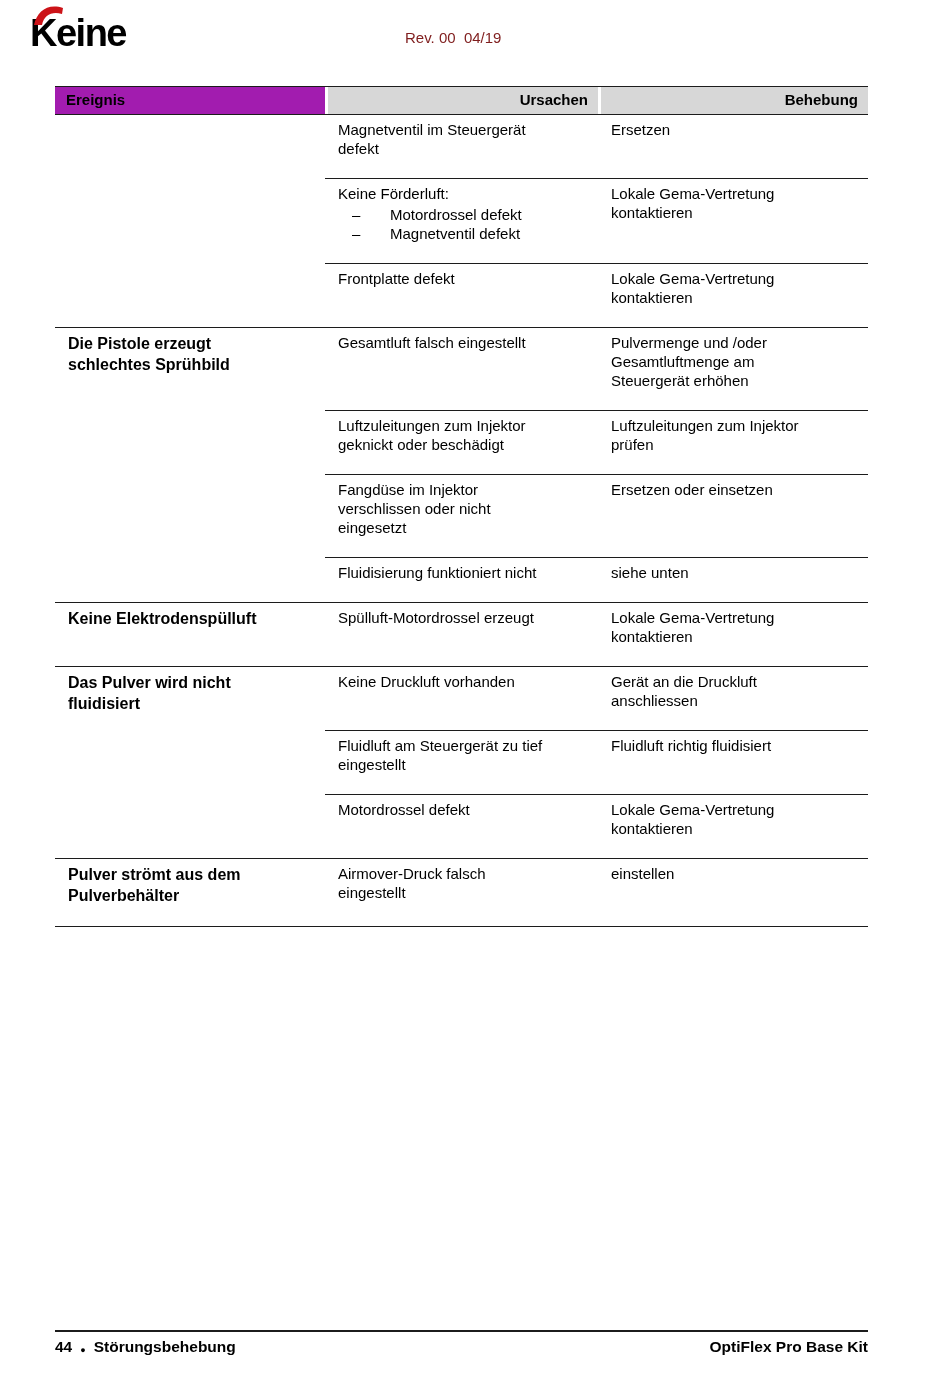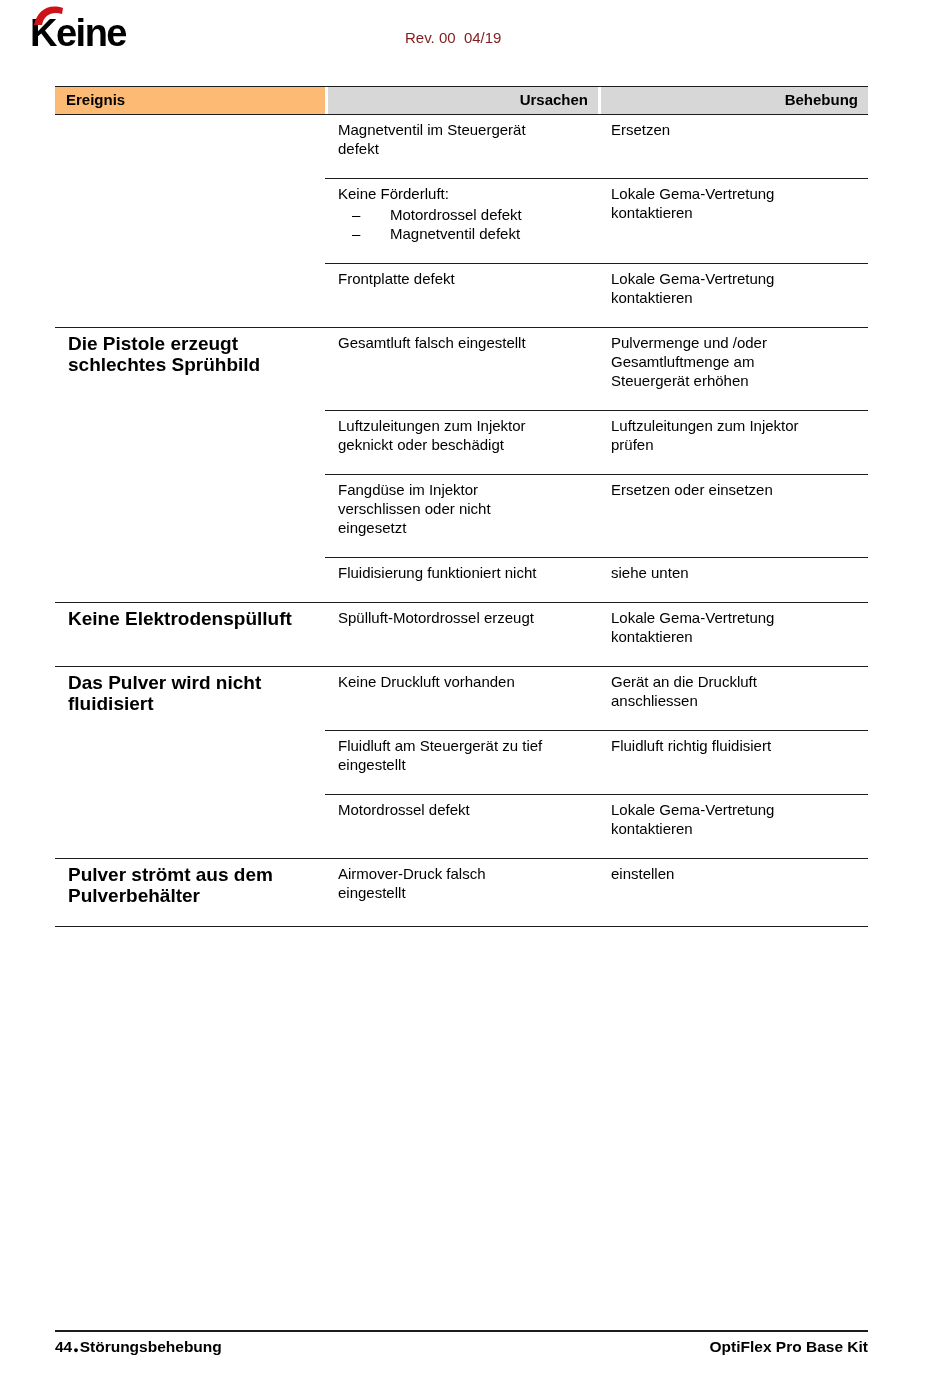--- a/index.html
+++ b/index.html
@@ -53,41 +53,41 @@
   table.tt {
     border-collapse: collapse;
     table-layout: fixed;
     width: 813px;
     font-size: 15px;
     line-height: 19px;
   }
   table.tt th {
     border-top: 1.5px solid #1c1c1c;
     border-bottom: 1.5px solid #1c1c1c;
-    background: #fdba74;
+    background: #a21caf;
     text-align: left;
     font-weight: 700;
     font-size: 15px;
     line-height: 18px;
     padding: 4px 10px 5px 11px;
     color: #000;
   }
   table.tt th + th {
     background: linear-gradient(to right, #ffffff 0px, #ffffff 3px, #d7d7d7 3px);
     text-align: right;
   }
   table.tt td {
     border-bottom: 1.5px solid #1c1c1c;
     vertical-align: top;
     white-space: pre-line;
     padding: 5px 12px 20px 13px;
   }
   td.event {
     font-weight: 700;
-    font-size: 19px;
+    font-size: 16px;
     line-height: 21px;
     padding-left: 11px;
     padding-right: 30px;
   }
   td.cause  { padding-left: 13px; }
   td.remedy { padding-left: 10px; }
   td.offset-line { padding-top: 24px; }
 
   .cause-list { margin-top: 2px; }
   .cause-item { display: flex; padding-left: 14px; }
@@ -101,21 +101,21 @@
     width: 813px;
     border-top: 2px solid #1c1c1c;
     padding-top: 6px;
     display: flex;
     justify-content: space-between;
     align-items: baseline;
     font-weight: 700;
     font-size: 15.5px;
     color: #000;
   }
-  .footer-left { display: flex; align-items: flex-end; gap: 1px; }
+  .footer-left { display: flex; align-items: flex-end; gap: 8px; }
   .footer .bullet { font-size: 9px; line-height: 1; position: relative; top: -1px; }
 </style>
 </head>
 <body>
 
 <div class="logo">
   <svg class="logo-swoosh" width="32" height="21" viewBox="0 0 32 21" aria-hidden="true">
     <path d="M30 3 C 15 -2 4 6 1 20 L 9 20 C 11 10 19 6 29 9 Z" fill="#cc1318"></path>
   </svg>
   <span class="logo-text">Keine</span>

